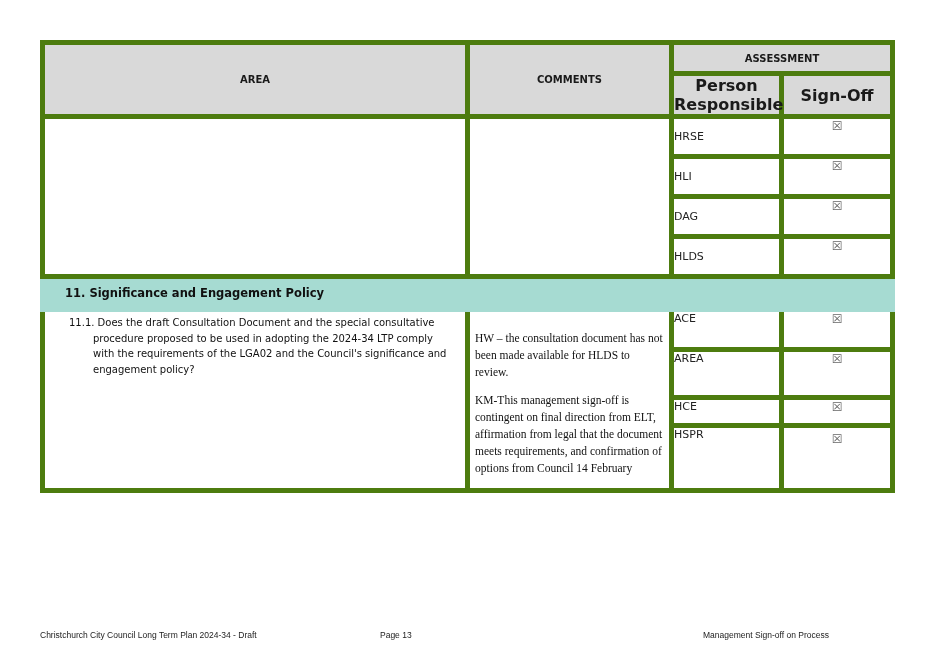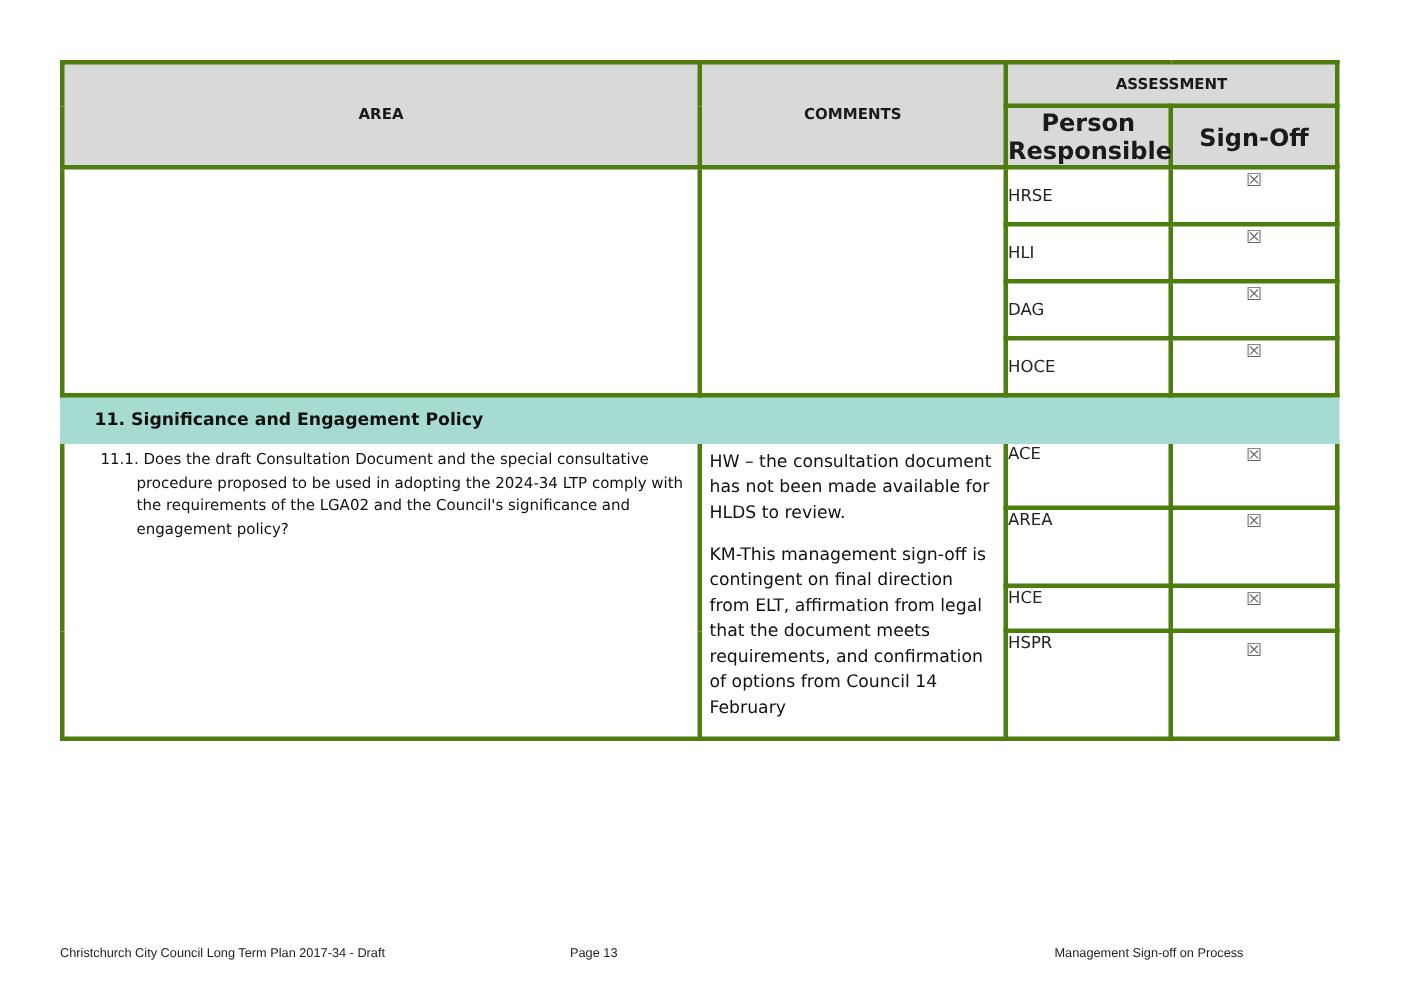--- a/index.html
+++ b/index.html
@@ -1,29 +1,29 @@
 <!DOCTYPE html>
 <html><head>
   <meta charset="utf-8">
   <style>
     html, body { margin: 0; padding: 0; background: #ffffff; }
     body { width: 934px; height: 661px; position: relative; overflow: hidden; font-family: "Liberation Sans", sans-serif; color: #111; }
     table.grid { position: absolute; left: 40px; top: 40px; width: 850px; border-collapse: collapse; table-layout: fixed; font-family: "DejaVu Sans", sans-serif; }
-    table.grid td, table.grid th { border: 3px solid #4d7c0f; padding: 0; vertical-align: top; }
+    table.grid td, table.grid th { border: 5px solid #4d7c0f; padding: 0; vertical-align: top; }
     th { background: #d9d9d9; font-weight: bold; font-size: 10px; color: #1a1a1a; text-align: center; vertical-align: middle !important; }
     th.area-h, th.comments-h { height: 54px; }
     th.assess-h { height: 26px; }
     th.sub-h { height: 27px; font-size: 16px; }
     td.person { font-size: 11px; color: #222; }
     td.sign { text-align: center; font-size: 11px; color: #555; }
     .cell-pad { padding-top: 7px; }
     .row-top td.person, .row-top td.sign { height: 35px; }
     tr.section td { background: #a6dbd2; height: 28px; vertical-align: middle; font-weight: bold; font-size: 11.5px; padding-left: 20px; border-color: #a6dbd2; }
     .q-text { font-size: 10px; line-height: 15.5px; padding: 3px 8px 0 48px; text-indent: -24px; color: #111; }
-    .comment-block { font-size: 11.5px; line-height: 17px; padding: 3px 6px 0 5px; color: #111; }
+    .comment-block { font-size: 11.5px; line-height: 17px; padding: 18px 6px 0 5px; color: #111; font-family: Liberation Serif, serif; }
     .comment-block p { margin: 0 0 11px 0; }
     .xbox { display: inline-block; font-size: 12px; color: #666; }
     .footer { position: absolute; top: 630px; font-size: 8.5px; color: #222; font-family: "Liberation Sans", sans-serif; }
   </style>
 </head>
 <body>
 
 <table class="grid">
   <colgroup>
     <col style="width:425px">
@@ -50,21 +50,21 @@
   </tr>
   <tr class="row-top">
     <td class="person" style="vertical-align:middle">HLI</td>
     <td class="sign cell-pad"><span class="xbox">☒</span></td>
   </tr>
   <tr class="row-top">
     <td class="person" style="vertical-align:middle">DAG</td>
     <td class="sign cell-pad"><span class="xbox">☒</span></td>
   </tr>
   <tr class="row-top">
-    <td class="person" style="vertical-align:middle">HOCE</td>
+    <td class="person" style="vertical-align:middle">HLDS</td>
     <td class="sign cell-pad"><span class="xbox">☒</span></td>
   </tr>
 
   <tr class="section">
     <td colspan="4">11. Significance and Engagement Policy</td>
   </tr>
 
   <tr>
     <td rowspan="4">
       <div class="q-text">11.1. Does the draft Consultation Document and the special consultative procedure proposed to be used in adopting the 2024-34 LTP comply with the requirements of the LGA02 and the Council's significance and engagement policy?</div>
@@ -86,15 +86,15 @@
     <td class="person cell-pad" style="height:22px">HCE</td>
     <td class="sign cell-pad"><span class="xbox">☒</span></td>
   </tr>
   <tr>
     <td class="person cell-pad" style="height:56px">HSPR</td>
     <td class="sign" style="padding-top:4px"><span class="xbox">☒</span></td>
   </tr>
 </tbody>
   </table>
 
-<div class="footer" style="left:40px">Christchurch City Council Long Term Plan 2017-34 - Draft</div>
+<div class="footer" style="left:40px">Christchurch City Council Long Term Plan 2024-34 - Draft</div>
 <div class="footer" style="left:380px">Page 13</div>
 <div class="footer" style="left:703px">Management Sign-off on Process</div>
 
 </body></html>

